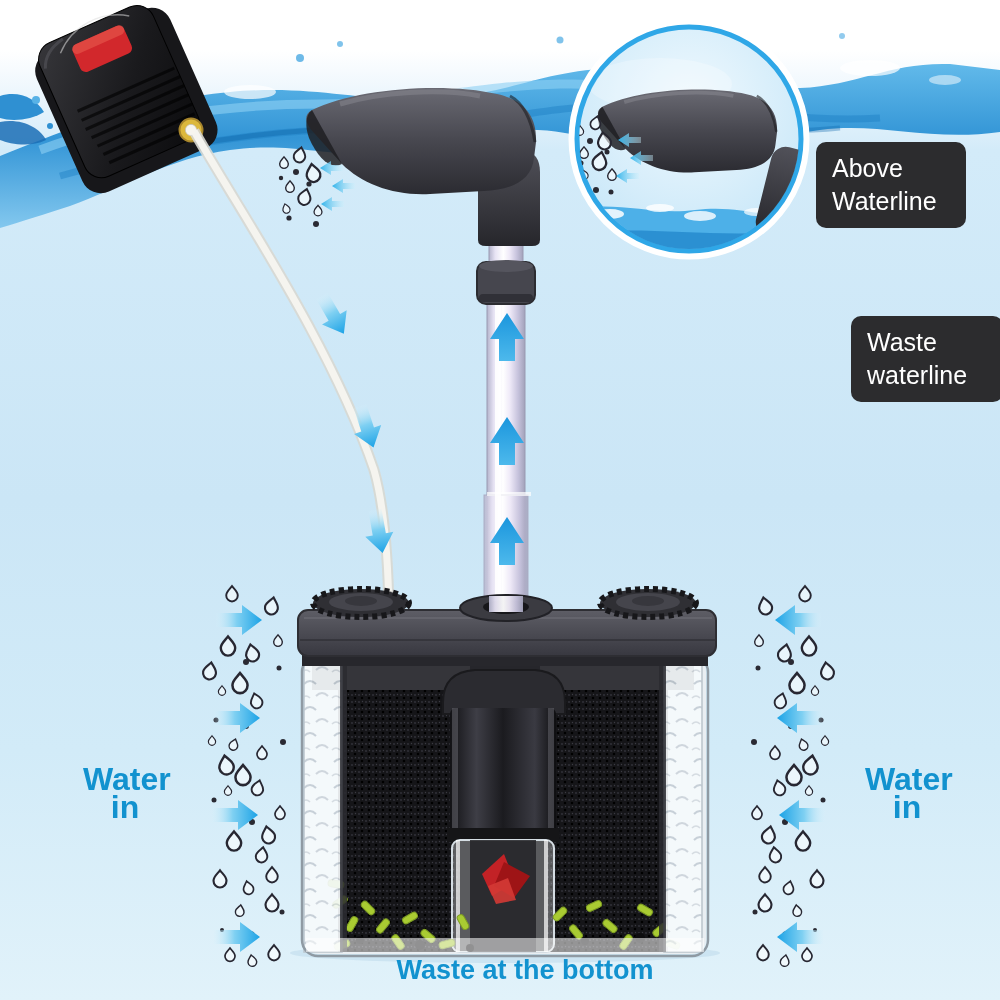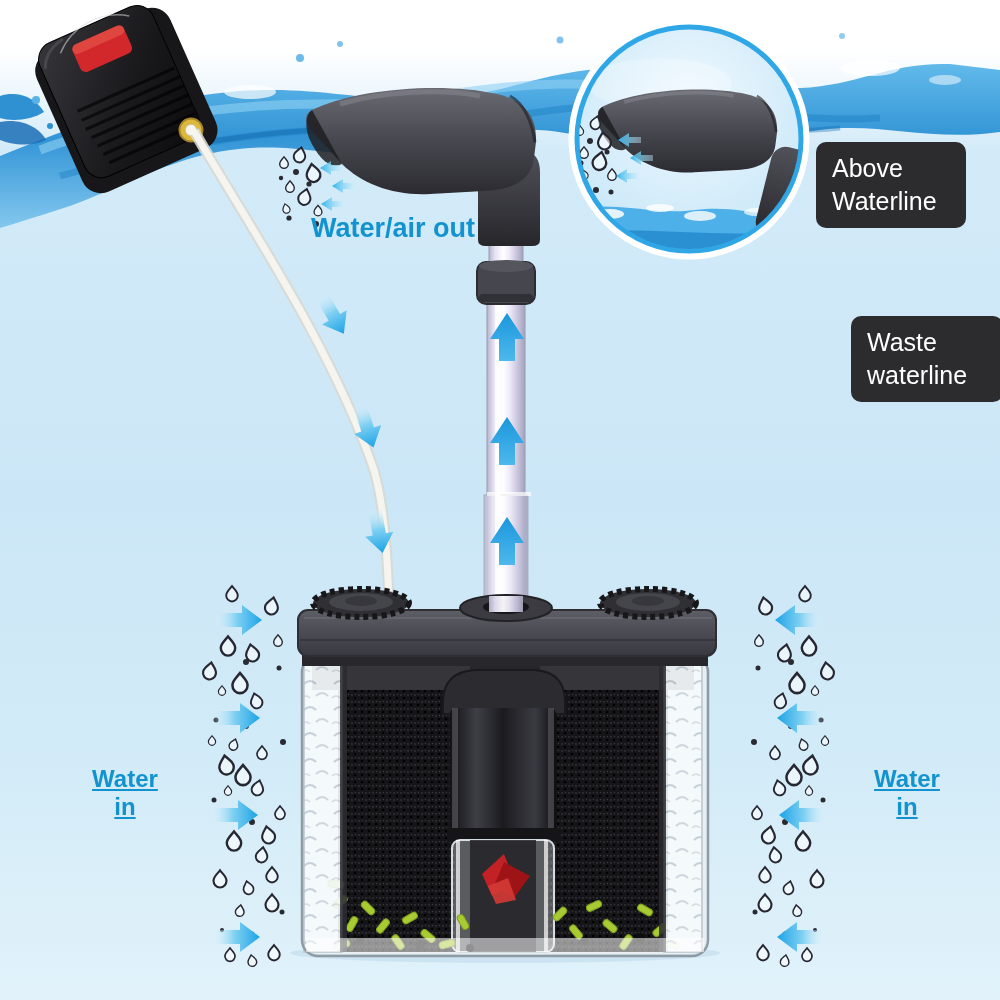--- a/index.html
+++ b/index.html
@@ -4,21 +4,21 @@
 <style>
   html,body{margin:0;padding:0;background:#fff;}
   .stage{
     position:relative;width:1000px;height:1000px;overflow:hidden;
     font-family:"Liberation Sans",sans-serif;
     background:linear-gradient(180deg,#ffffff 0%,#ffffff 5%,#eef7fd 9%,#d3ebf9 15%,#cbe6f6 50%,#d2ebf8 75%,#e1f2fa 100%);
   }
   .stage svg{position:absolute;left:0;top:0;}
   .label{position:absolute;color:#1292cf;font-weight:bold;text-align:center;line-height:1.05;}
   .label-lg{font-size:27px;}
-  .label-md{font-size:24px;line-height:28px;text-decoration:underline;}
+  .label-md{font-size:32px;line-height:28px;}
   .badge{
     position:absolute;background:#2c2c2e;color:#fff;border-radius:10px;
     padding:10px 16px;font-size:25px;line-height:33px;font-weight:normal;
   }
   .badge span{display:block;}
   .drop{stroke:#272732;stroke-width:2.4;fill:rgba(255,255,255,.55);}
   .dot{fill:#2a2a33;}
   .cap{fill:#a9cb32;stroke:#7d9c22;stroke-width:1;}
 </style>
 </head>
@@ -382,23 +382,20 @@
     <g>
       <use href="#arrowR" transform="translate(216,620)"></use>
       <use href="#arrowR" transform="translate(214,718)"></use>
       <use href="#arrowR" transform="translate(212,815)"></use>
       <use href="#arrowR" transform="translate(214,937)"></use>
     </g>
   </g>
   <use href="#flowL" transform="matrix(-1,0,0,1,1037,0)"></use>
 </svg>
 
-  <div class="label label-lg" style="left:303px;top:214px;width:180px;">
-    <span>Water/air out</span>
-  </div>
 
   <div class="badge" style="left:816px;top:106px;width:118px;margin-top:36px;">
     <span>Above</span>
     <span>Waterline</span>
   </div>
 
   <div class="badge" style="left:851px;top:316px;width:120px;">
     <span>Waste</span>
     <span>waterline</span>
   </div>
@@ -406,13 +403,16 @@
   <div class="label label-md" style="left:83px;top:765px;width:84px;">
     <span style="display:block">Water</span>
     <span style="display:block">in</span>
   </div>
 
   <div class="label label-md" style="left:865px;top:765px;width:84px;">
     <span style="display:block">Water</span>
     <span style="display:block">in</span>
   </div>
 
+  <div class="label label-lg" style="left:385px;top:956px;width:280px;">
+    <span>Waste at the bottom</span>
+  </div>
 </div>
 
 </body></html>

